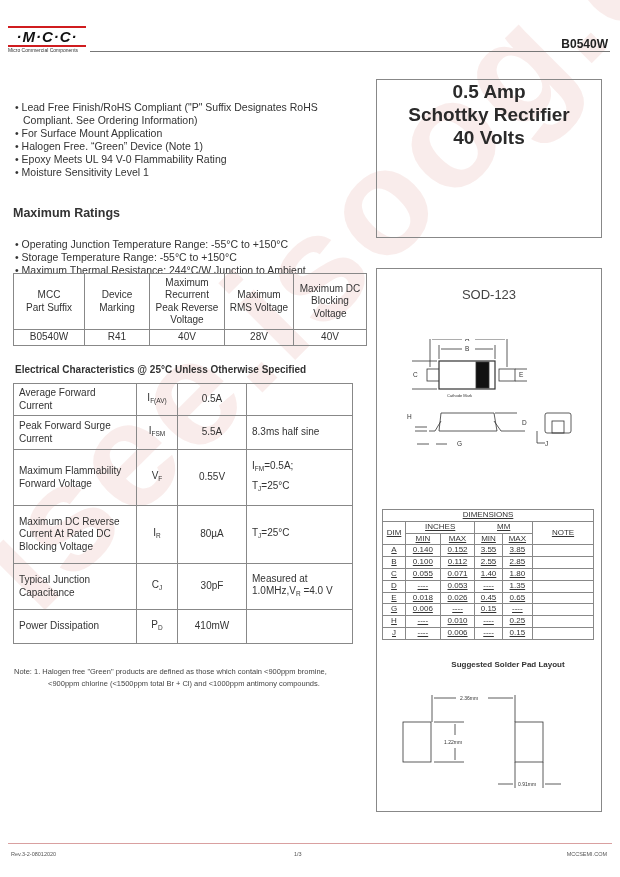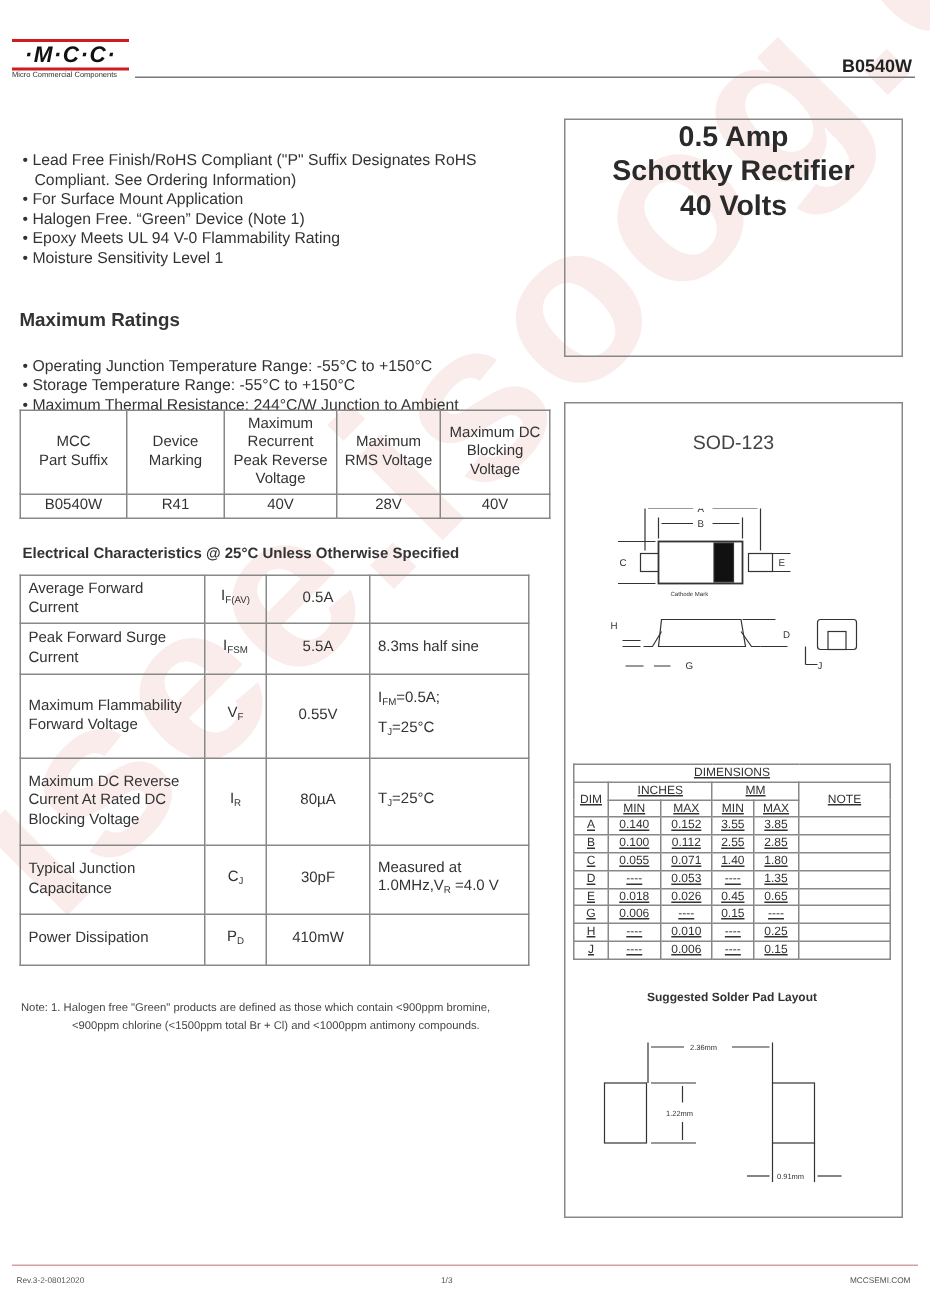--- a/index.html
+++ b/index.html
@@ -30,21 +30,21 @@
   .ec-title { left:15px; top:364px; font-size:10px; font-weight:bold; color:#333; }
   .ec { left:13px; top:383px; width:340px; font-size:10px; color:#333; }
   .ec td { border:1px solid #888; padding:2px 5px; line-height:12.5px; vertical-align:middle; }
   .ec td.sym, .ec td.val { text-align:center; }
   sub { font-size:6.5px; vertical-align:-2px; }
   .note { left:14px; top:666px; font-size:7.5px; color:#444; line-height:12px; }
   .pkgbox { left:376px; top:268px; width:224px; height:542px; border:1px solid #888; }
   .pkg-name { left:0; width:224px; top:18px; text-align:center; font-size:13px; color:#444; }
   .dims { left:382px; top:509px; width:212px; font-size:8px; color:#333;text-decoration:underline; }
   .dims td { border:1px solid #888; text-align:center; padding:0; line-height:10.8px; }
-  .pad-title { left:376px; top:660px; width:224px; text-align:center; font-size:8px; font-weight:bold; color:#333; }
+  .pad-title { left:376px; top:660px; width:224px; text-align:center; font-size:8px; font-weight:bold; color:#333;padding-left:20px; }
   .footer-line { left:8px; top:843px; width:604px; height:1px; background:#d9a0a0; }
   .foot { top:851px; font-size:5.5px; color:#555; }
 </style>
 </head>
 <body>
 
 <div class="watermark">isee.isoog.com</div>
 
 <div class="abs logo">
   <div class="bar"></div>

